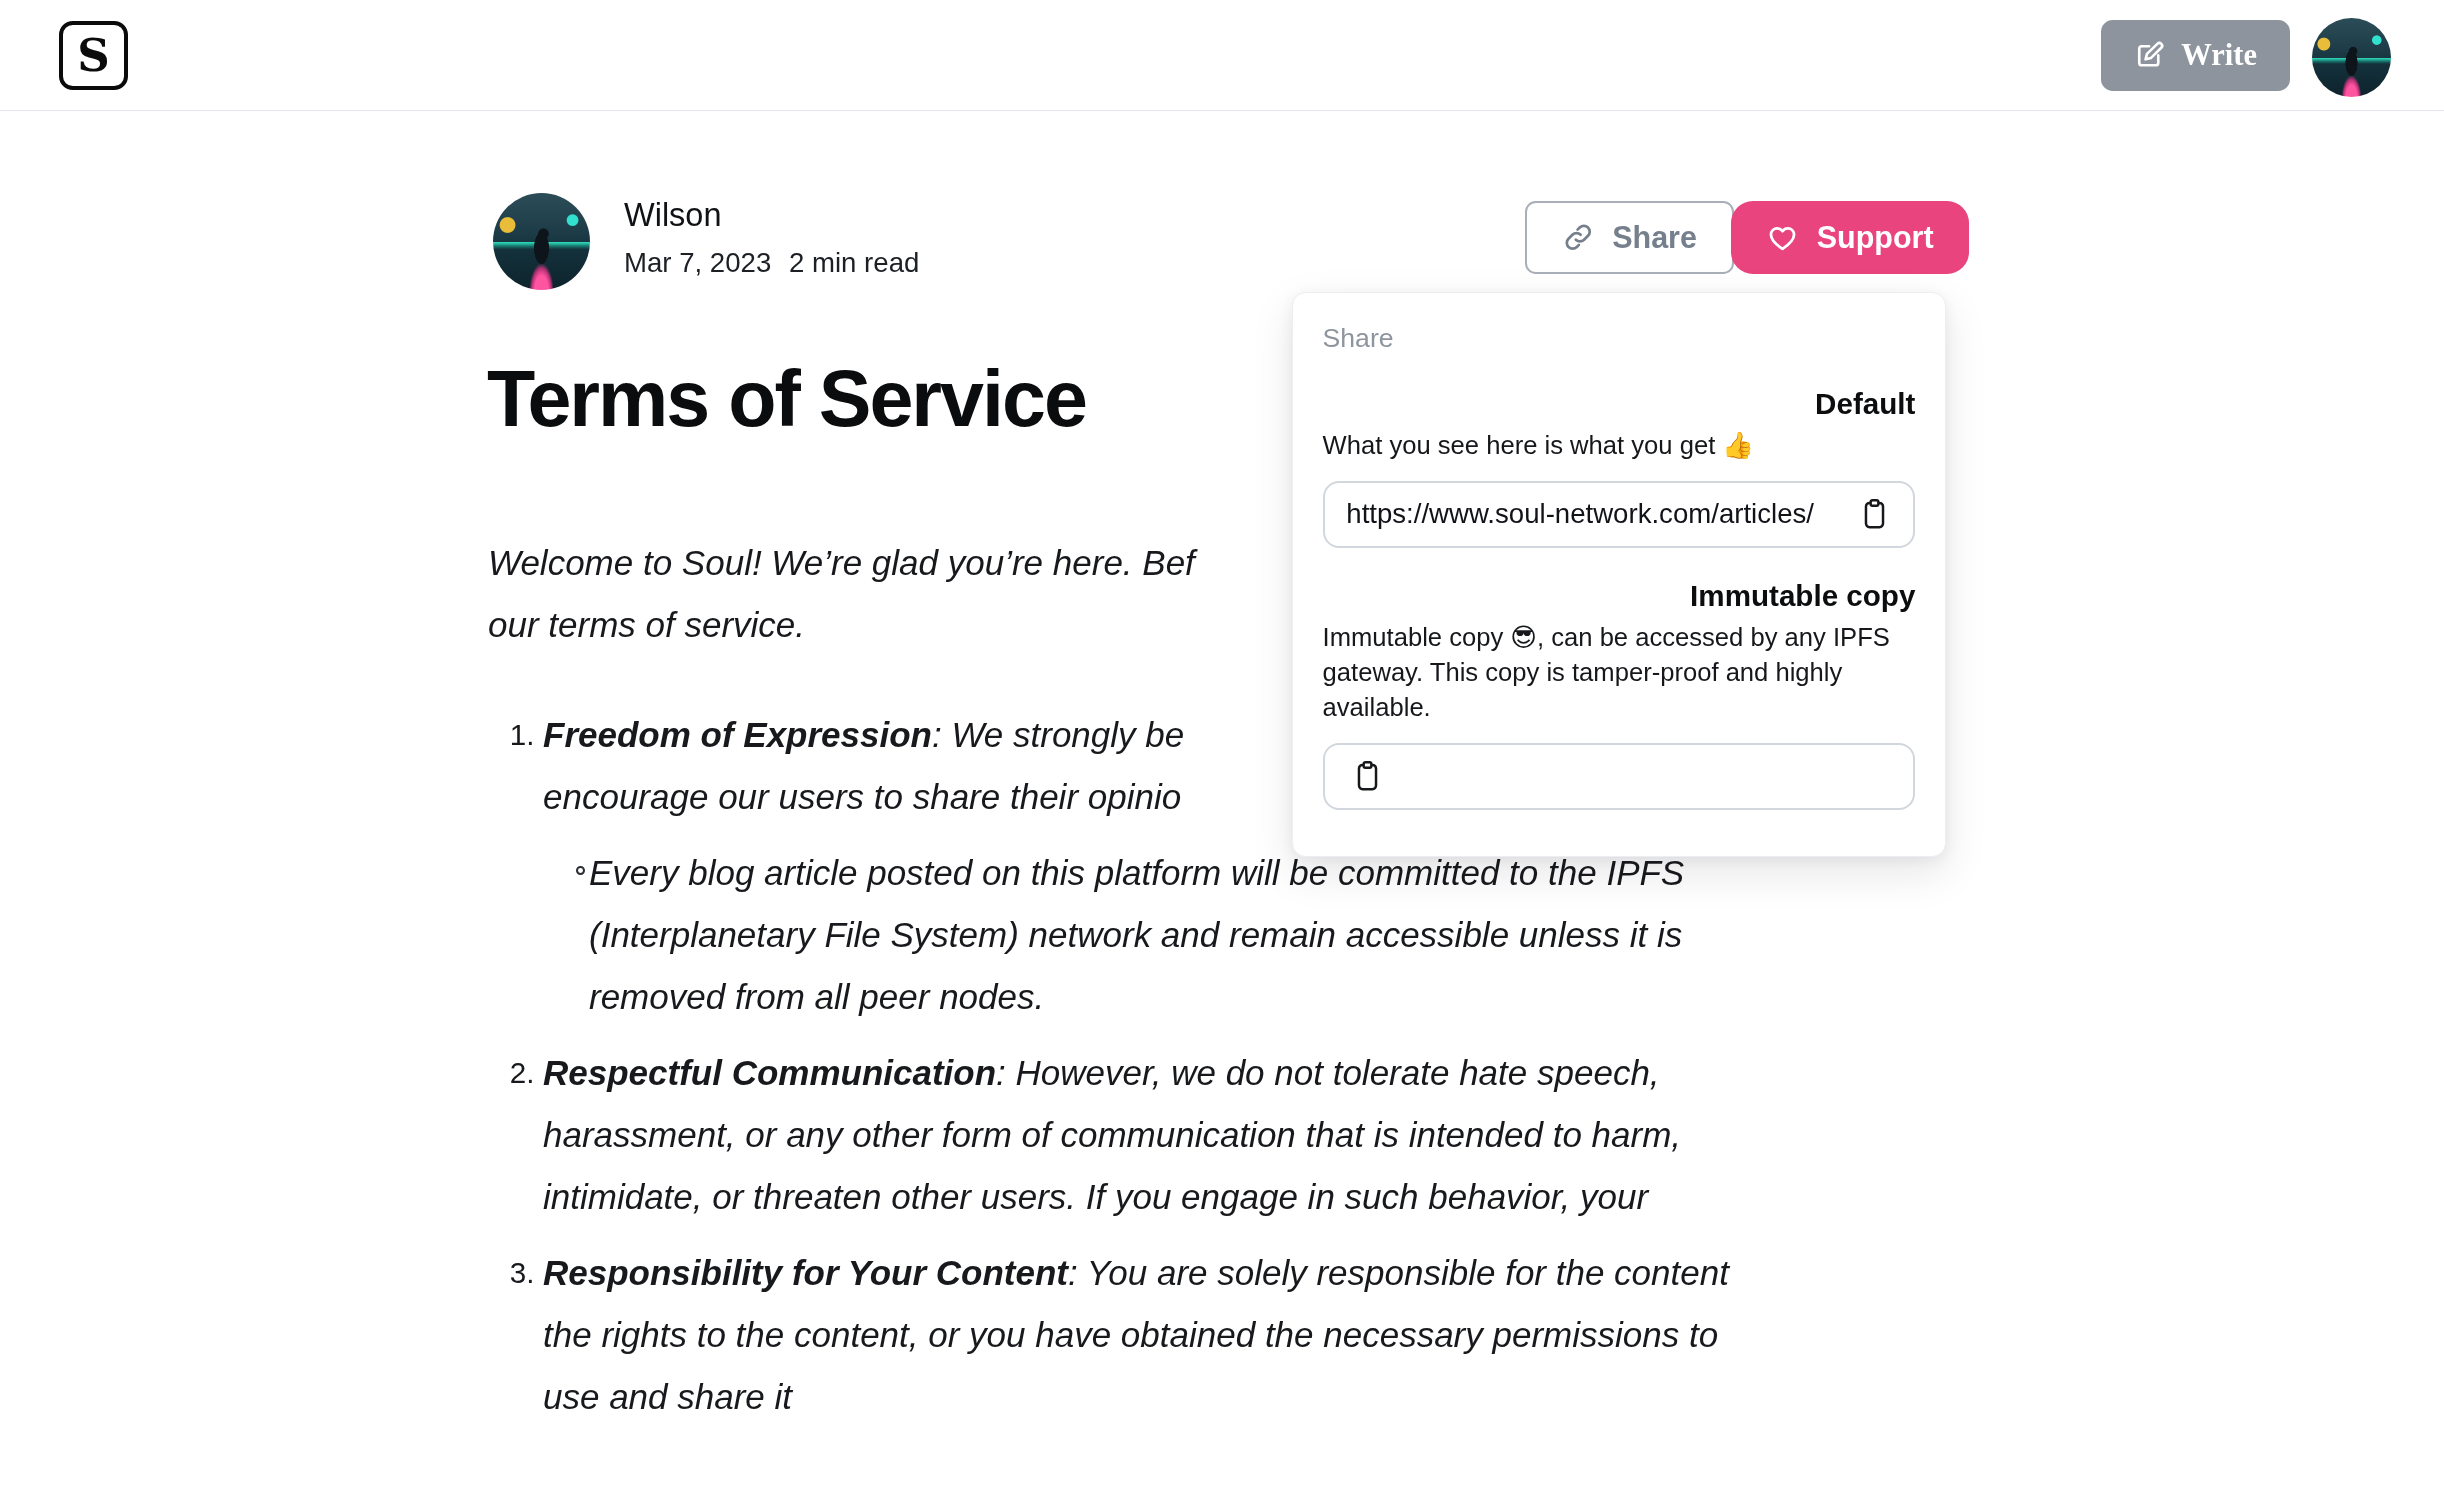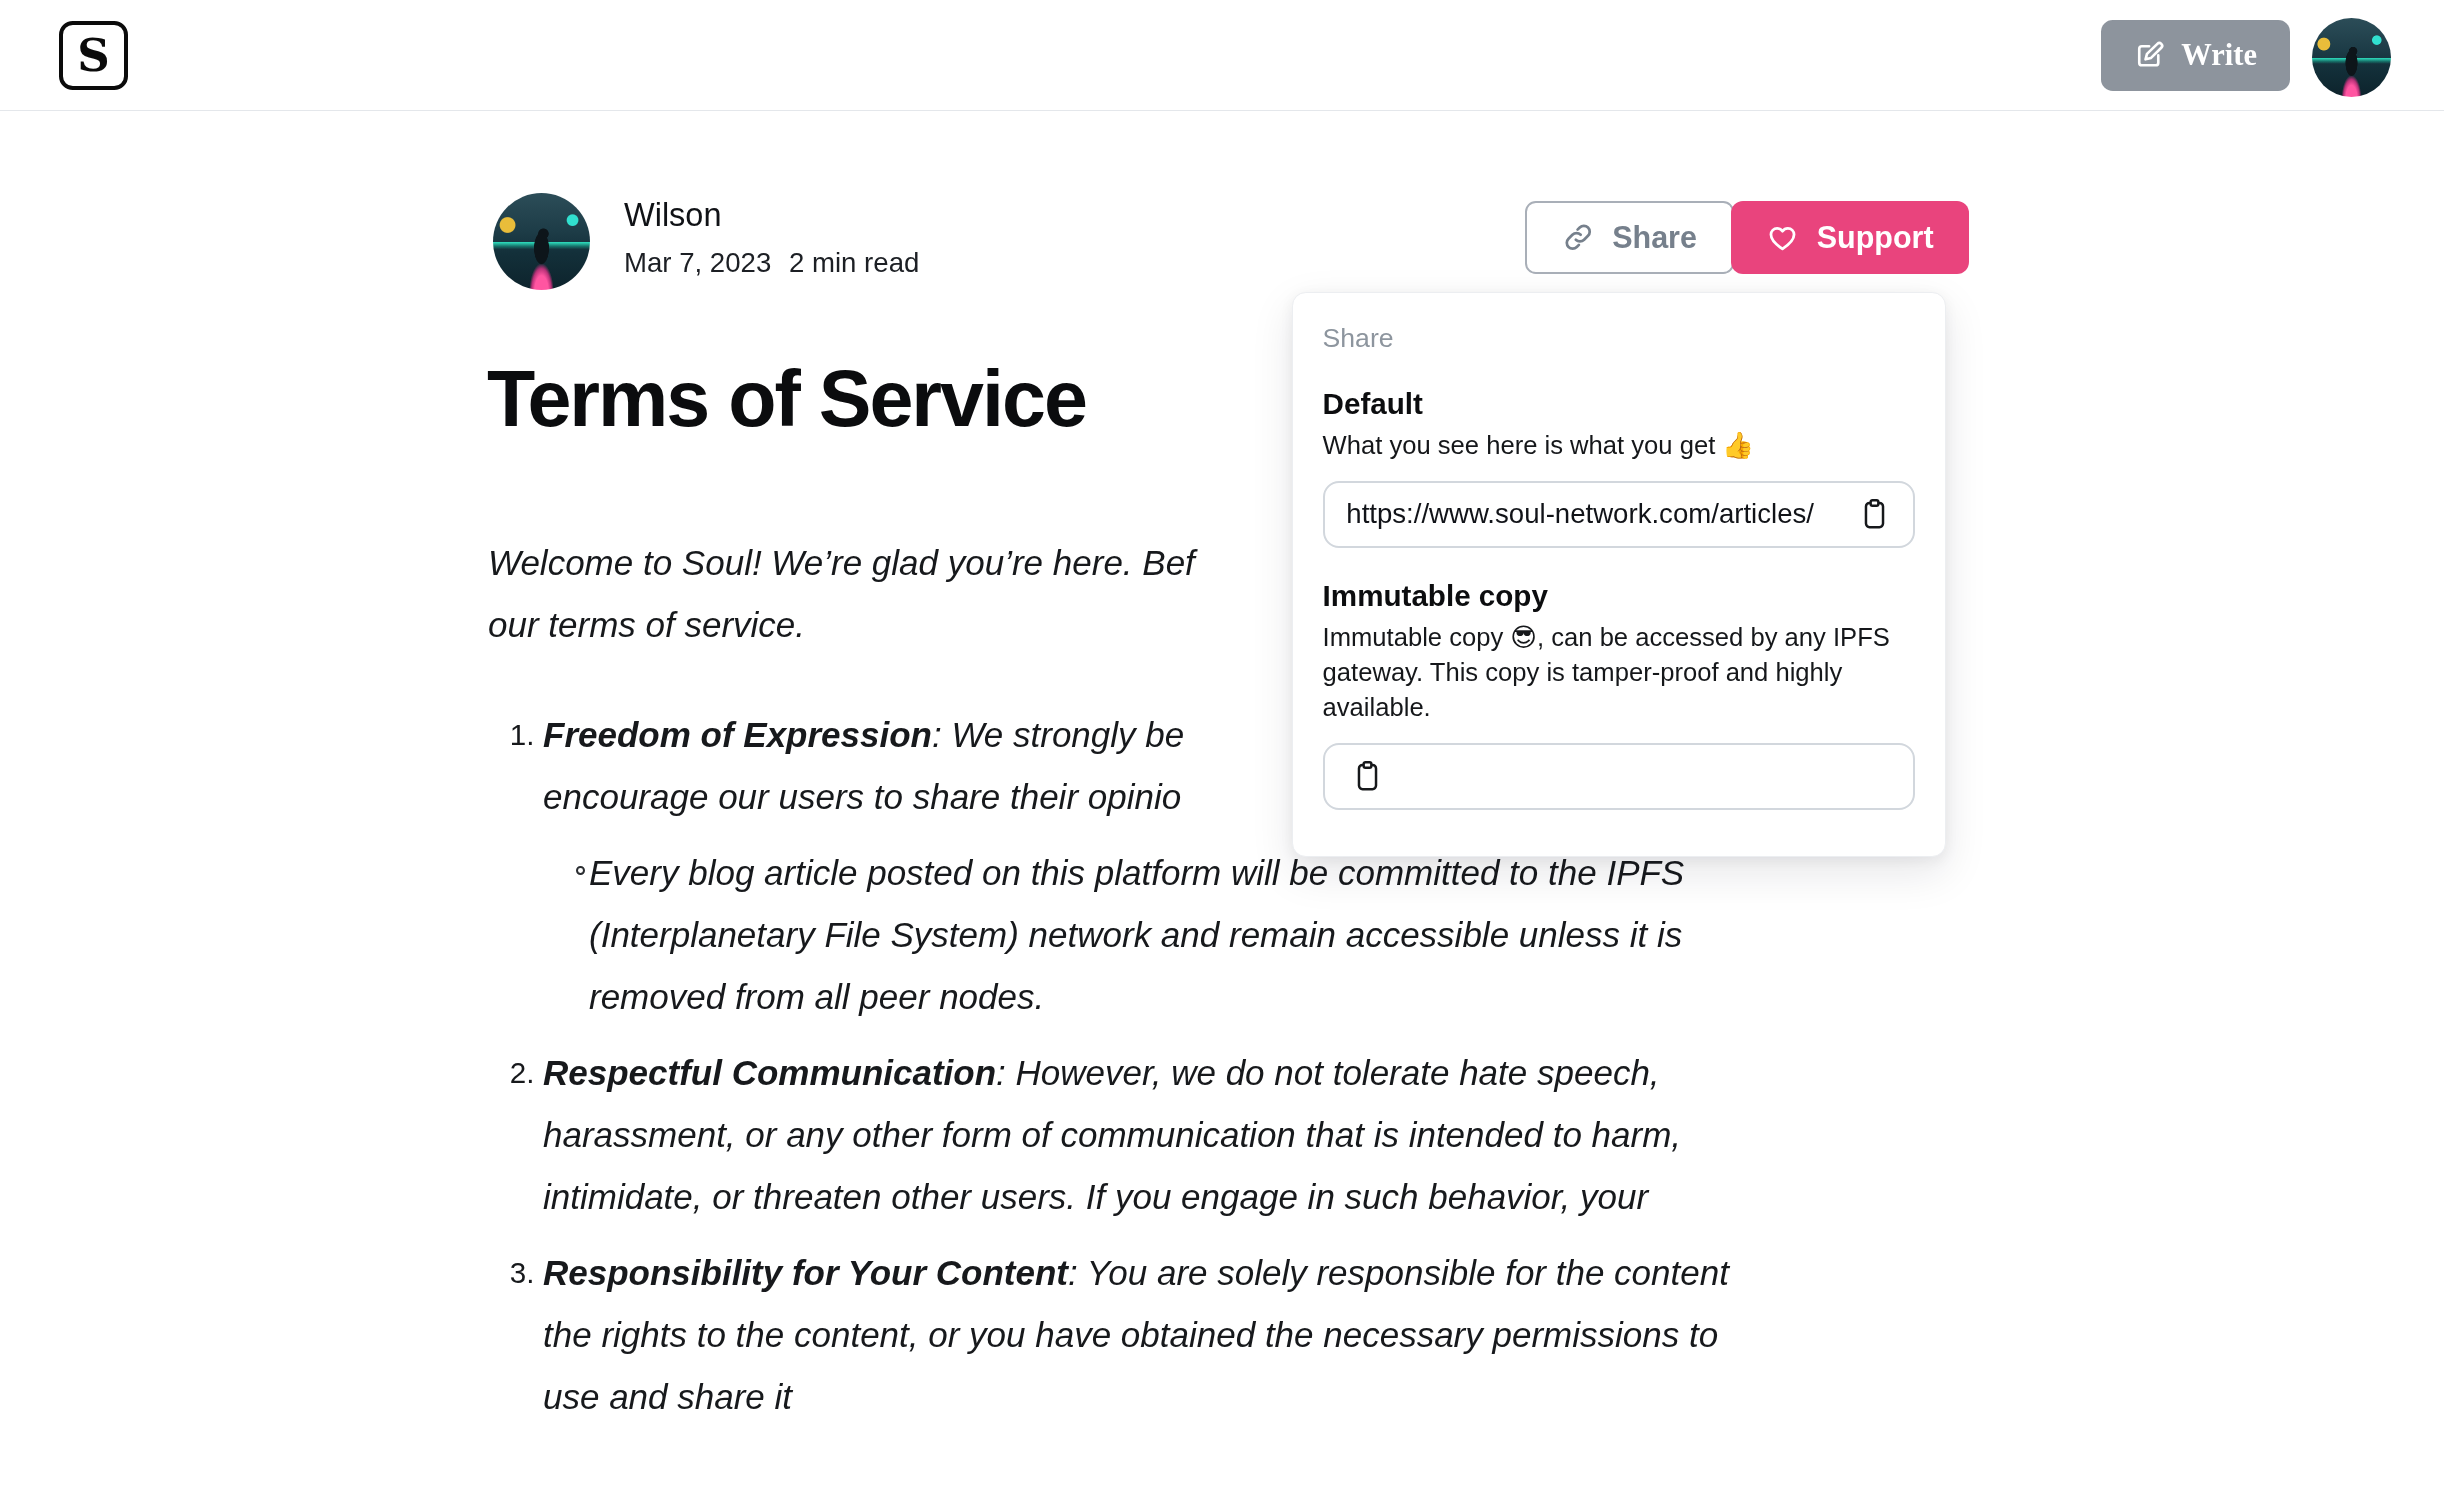--- a/index.html
+++ b/index.html
@@ -44,21 +44,21 @@
   .author-meta { position:absolute; left:624px; top:247px; font-size:27.6px; color:#1c1f24; }
   .author-meta .sep { display:inline-block; width:17.7px; }
 
   
   .share-btn { position:absolute; left:1525px; top:201px; height:73px; padding:0 35px;
                background:#fff; border:2px solid #a9afb8; border-radius:10.8px; display:flex;
                align-items:center; gap:17.7px; color:#76808c; font-size:30.5px; font-weight:600;
                font-family:inherit; cursor:pointer; }
   .share-btn svg { width:32.5px; height:32.5px; }
   .support-btn { position:absolute; left:1731px; top:201px; height:73px; padding:0 35px;
-                 background:#e9447d; border:none; border-radius:12px; display:flex;
+                 background:#e9447d; border:none; border-radius:22px; display:flex;
                  align-items:center; gap:17.7px; color:#fff; font-size:30.5px; font-weight:600;
                  font-family:inherit; cursor:pointer; }
   .support-btn svg { width:33px; height:33px; }
 
   
   .title { position:absolute; left:487px; top:353px; font-size:79px; font-weight:700;
            letter-spacing:-2px; color:#0b0c0e; }
   .body { position:absolute; left:488px; top:532px; width:1444px; font-size:35px;
           line-height:62px; color:#17191c; }
   .ln { display:block; white-space:nowrap;font-style:italic; }
@@ -71,21 +71,21 @@
   .circ { position:absolute; left:33px; top:24.6px; width:8.9px; height:8.9px;
           border:2.5px solid #2a2d31; border-radius:50%; }
   .mt15 { margin-top:14.8px; }
 
   
   .popover { position:absolute; left:1292px; top:292px; width:654px; height:565px;
              background:#fff; border:1px solid #eceef1; border-radius:13.8px;
              box-shadow:0 15.8px 43px rgba(15,23,42,.10), 0 3.9px 13.8px rgba(15,23,42,.06);
              padding:29.6px; z-index:20; }
   .pop-title { font-size:26.6px; color:#8d959e; margin-bottom:31.5px; }
-  .pop-head { font-size:29.6px; font-weight:700; color:#0c0d0f; line-height:37px; margin-bottom:5.9px; }
+  .pop-head { font-size:29.6px; font-weight:700; color:#0c0d0f; line-height:37px; margin-bottom:5.9px;text-align:right; }
   .pop-desc { font-size:25.6px; line-height:35px; color:#15171a; margin-bottom:17.7px; }
   .urlbox { height:67px; border:2px solid #d2d7dd; border-radius:16px; display:flex;
             align-items:center; padding:0 17.7px 0 21.7px; gap:11.8px; background:#fff; }
   .urlbox input { flex:1; min-width:0; border:none; outline:none; font-size:27.6px;
                   color:#111318; font-family:inherit; background:transparent; }
   .copy-btn { width:43px; height:47px; border:none; background:transparent; cursor:pointer;
               display:flex; align-items:center; justify-content:center; }
   .copy-btn svg { width:33px; height:37px; }
   .pop-section2 { margin-top:29.6px; }
 </style>

